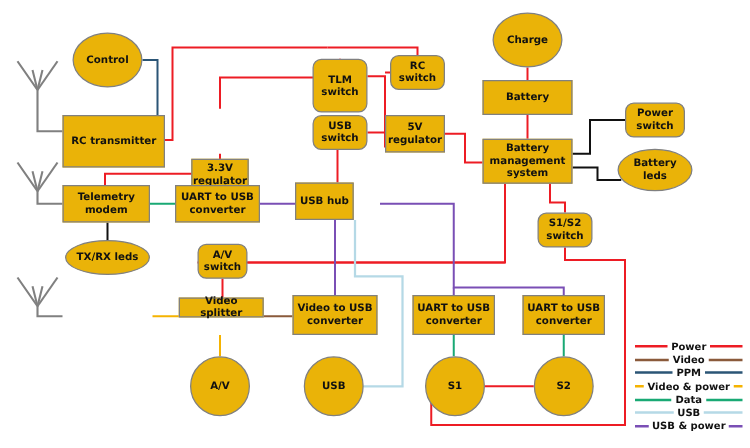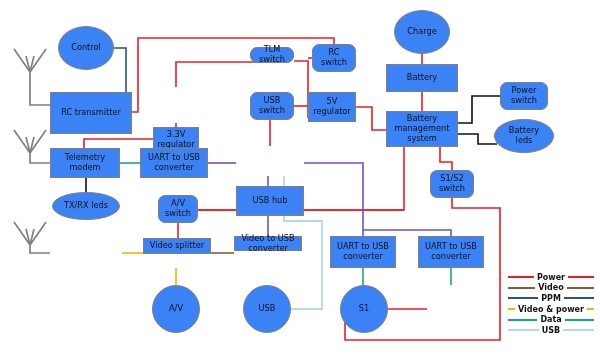--- a/index.html
+++ b/index.html
@@ -1,22 +1,22 @@
 <!DOCTYPE html>
 <html><head>
 <meta charset="utf-8">
 <style>
   html,body{margin:0;padding:0;background:#ffffff;}
   body{width:600px;height:358px;overflow:hidden;
        font-family:"DejaVu Sans","Liberation Sans",sans-serif;}
   #canvas{position:relative;width:600px;height:358px;background:#fff;}
   svg.wires{position:absolute;left:0;top:0;width:600px;height:358px;}
   .node{position:absolute;box-sizing:border-box;display:flex;align-items:center;
-        justify-content:center;text-align:center;color:#111;font-weight:normal;
-        font-size:8.2px;line-height:1.18;border:1.3px solid #808080;background:#3b82f6;}
+        justify-content:center;text-align:center;color:#111;font-weight:bold;
+        font-size:8.2px;line-height:1.18;border:1.3px solid #808080;background:#eab308;}
   .rect{border-radius:0;}
   .round{border-radius:7px;}
   .circle{border-radius:50%;}
   .ellipse{border-radius:50%;}
   .node span{display:block;padding:0 2px;}
   .legend{position:absolute;left:508px;top:272px;width:86px;}
   .legrow{display:flex;align-items:center;height:10.6px;}
   .legline{height:2px;flex:0 0 auto;}
   .legtext{font-size:8px;font-weight:bold;color:#111;white-space:nowrap;padding:0 3px;
            flex:0 0 auto;}
@@ -116,21 +116,21 @@
   <div class="node rect" style="left:50px;top:92px;width:82px;height:42px;">
     <span>RC transmitter</span>
   </div>
 
   <div class="node rect" style="left:153px;top:87px;width:46px;height:36px;flex-direction:column;margin-top:40px;">
     <span>3.3V</span>
     <span>regulator</span>
     <span>(linear)</span>
   </div>
 
-  <div class="node round" style="left:250px;top:47px;width:44px;height:16px;flex-direction:column;">
+  <div class="node round" style="left:250px;top:47px;width:44px;height:43px;flex-direction:column;">
     <span>TLM</span>
     <span>switch</span>
   </div>
 
   <div class="node round" style="left:312px;top:44px;width:44px;height:28px;flex-direction:column;">
     <span>RC</span>
     <span>switch</span>
   </div>
 
   <div class="node round" style="left:250px;top:92px;width:44px;height:28px;flex-direction:column;">
@@ -170,21 +170,21 @@
   <div class="node rect" style="left:50px;top:148px;width:70px;height:30px;flex-direction:column;">
     <span>Telemetry</span>
     <span>modem</span>
   </div>
 
   <div class="node rect" style="left:140px;top:148px;width:68px;height:30px;flex-direction:column;">
     <span>UART to USB</span>
     <span>converter</span>
   </div>
 
-  <div class="node rect" style="left:236px;top:146px;width:68px;height:30px;margin-top:40px;">
+  <div class="node rect" style="left:236px;top:146px;width:47px;height:30px;">
     <span>USB hub</span>
   </div>
 
   <div class="node round" style="left:430px;top:170px;width:44px;height:28px;flex-direction:column;">
     <span>S1/S2</span>
     <span>switch</span>
   </div>
 
   <div class="node ellipse" style="left:52px;top:192px;width:68px;height:28px;">
     <span>TX/RX leds</span>
@@ -193,21 +193,21 @@
   <div class="node round" style="left:158px;top:195px;width:40px;height:28px;flex-direction:column;">
     <span>A/V</span>
     <span>switch</span>
   </div>
 
 
   <div class="node rect" style="left:143px;top:238px;width:68px;height:16px;">
     <span>Video splitter</span>
   </div>
 
-  <div class="node rect" style="left:234px;top:236px;width:68px;height:15px;flex-direction:column;">
+  <div class="node rect" style="left:234px;top:236px;width:68px;height:32px;flex-direction:column;">
     <span>Video to USB</span>
     <span>converter</span>
   </div>
 
   <div class="node rect" style="left:330px;top:236px;width:66px;height:32px;flex-direction:column;">
     <span>UART to USB</span>
     <span>converter</span>
   </div>
 
   <div class="node rect" style="left:418px;top:236px;width:66px;height:32px;flex-direction:column;">
@@ -220,20 +220,23 @@
   </div>
 
   <div class="node circle" style="left:243px;top:285px;width:48px;height:48px;">
     <span>USB</span>
   </div>
 
   <div class="node circle" style="left:340px;top:285px;width:48px;height:48px;">
     <span>S1</span>
   </div>
 
+  <div class="node circle" style="left:427px;top:285px;width:48px;height:48px;">
+    <span>S2</span>
+  </div>
 
   <div class="legend">
 
     <div class="legrow">
       <div class="legline lw" style="background:#ed1c24;"></div>
       <div class="legtext">Power</div>
       <div class="legline lw" style="background:#ed1c24;"></div>
     </div>
 
     <div class="legrow">
@@ -259,16 +262,21 @@
       <div class="legtext">Data</div>
       <div class="legline lw" style="background:#19a974;"></div>
     </div>
 
     <div class="legrow">
       <div class="legline lw" style="background:#b5d9e6;"></div>
       <div class="legtext">USB</div>
       <div class="legline lw" style="background:#b5d9e6;"></div>
     </div>
 
+    <div class="legrow">
+      <div class="legline lw" style="background:#7a4fb5;"></div>
+      <div class="legtext">USB &amp; power</div>
+      <div class="legline lw" style="background:#7a4fb5;"></div>
+    </div>
 
   </div>
 
 </div>
 
 </body></html>

